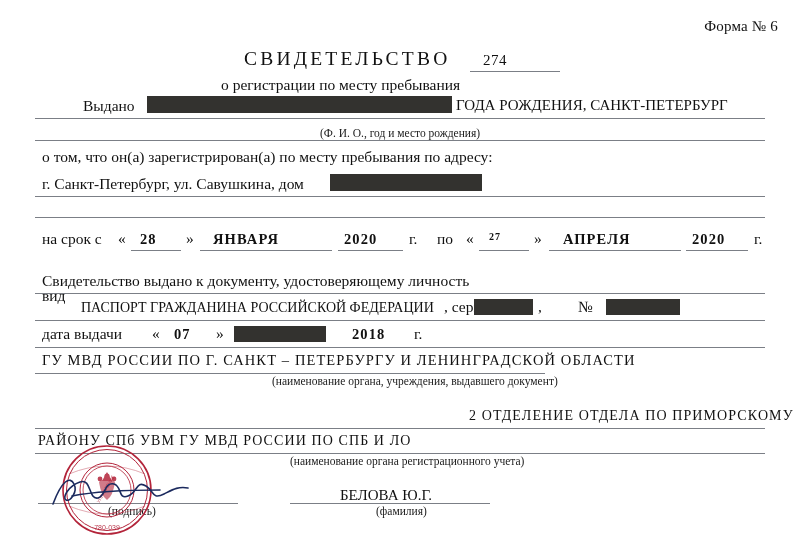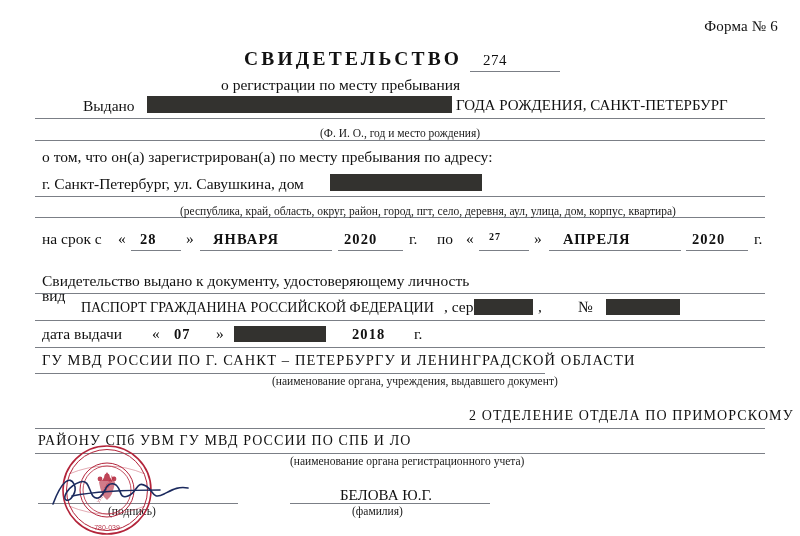--- a/index.html
+++ b/index.html
@@ -38,21 +38,21 @@
     top: 18px;
     font-size: 15px;
     letter-spacing: .2px;
   }
   .title-main {
     position: absolute;
     left: 244px;
     top: 48px;
     font-size: 19.5px;
     letter-spacing: 3.2px;
-    font-weight: 700;
+    font-weight: 400;
   }
   .title-num {
     position: absolute;
     left: 483px;
     top: 52px;
     font-size: 15px;
     letter-spacing: .5px;
   }
   .title-num-rule {
     left: 470px; top: 71px; width: 90px;
@@ -119,21 +119,20 @@
   <div class="rule" style="left:35px; top:118px; width:730px;"></div>
   <div class="rule" style="left:35px; top:140px; width:730px;"></div>
   <div class="small-caption" style="left:320px; top:127px;">(Ф. И. О., год и место рождения)</div>
 
   <div class="lbl" style="left:42px; top:175px;">г. Санкт-Петербург, ул. Савушкина, дом</div>
 
   <div class="lbl" style="left:42px; top:148px;">о том, что он(а) зарегистрирован(а) по месту пребывания по адресу:</div>
   <div class="abs redact" style="left:330px; top:174px; width:152px; height:17px;"></div>
   <div class="rule" style="left:35px; top:196px; width:730px;"></div>
   <div class="rule" style="left:35px; top:217px; width:730px;"></div>
-  <div class="small-caption" style="left:180px; top:205px;">(республика, край, область, округ, район, город, пгт, село, деревня, аул, улица, дом, корпус, квартира)</div>
 
   <div class="lbl" style="left:42px; top:230px;">на срок с</div>
   <div class="lbl" style="left:118px; top:230px;">«</div>
   <div class="hand spaced" style="left:140px; top:231px; font-weight:bold; font-size:14.5px;">28</div>
   <div class="rule" style="left:131px; top:250px; width:50px;"></div>
   <div class="lbl" style="left:186px; top:230px;">»</div>
   <div class="hand spaced" style="left:213px; top:231px; font-weight:bold; font-size:14.5px;">ЯНВАРЯ</div>
   <div class="rule" style="left:200px; top:250px; width:132px;"></div>
   <div class="hand spaced" style="left:344px; top:231px; font-weight:bold; font-size:14.5px;">2020</div>
   <div class="rule" style="left:338px; top:250px; width:65px;"></div>
@@ -178,21 +177,21 @@
   <div class="rule" style="left:35px; top:428px; width:730px;"></div>
   <div class="hand spaced" style="left:38px; top:433px; font-size:14px;">РАЙОНУ СПб УВМ  ГУ  МВД  РОССИИ  ПО  СПБ  И  ЛО</div>
   <div class="rule" style="left:35px; top:453px; width:730px;"></div>
   <div class="small-caption" style="left:290px; top:455px;">(наименование органа регистрационного учета)</div>
 
   <div class="rule" style="left:38px; top:503px; width:200px;"></div>
   <div class="small-caption" style="left:108px; top:505px;">(подпись)</div>
 
   <div class="lbl" style="left:340px; top:487px; font-size:15px;">БЕЛОВА Ю.Г.</div>
   <div class="rule" style="left:290px; top:503px; width:200px;"></div>
-  <div class="small-caption" style="left:352px; top:505px;text-align:center;">(фамилия)</div>
+  <div class="small-caption" style="left:376px; top:505px;text-align:center;">(фамилия)</div>
 
   <div class="stamp">
     <svg width="150" height="92" viewBox="0 0 150 92">
       <g fill="none" stroke="#b3243a" stroke-width="1.6">
         <circle cx="72" cy="46" r="44"></circle>
         <circle cx="72" cy="46" r="40.5" stroke-width="1"></circle>
         <circle cx="72" cy="46" r="27" stroke-width="1"></circle>
         <circle cx="72" cy="46" r="24" stroke-width="0.8"></circle>
       </g>
       <g fill="#b3243a" opacity="0.85">

